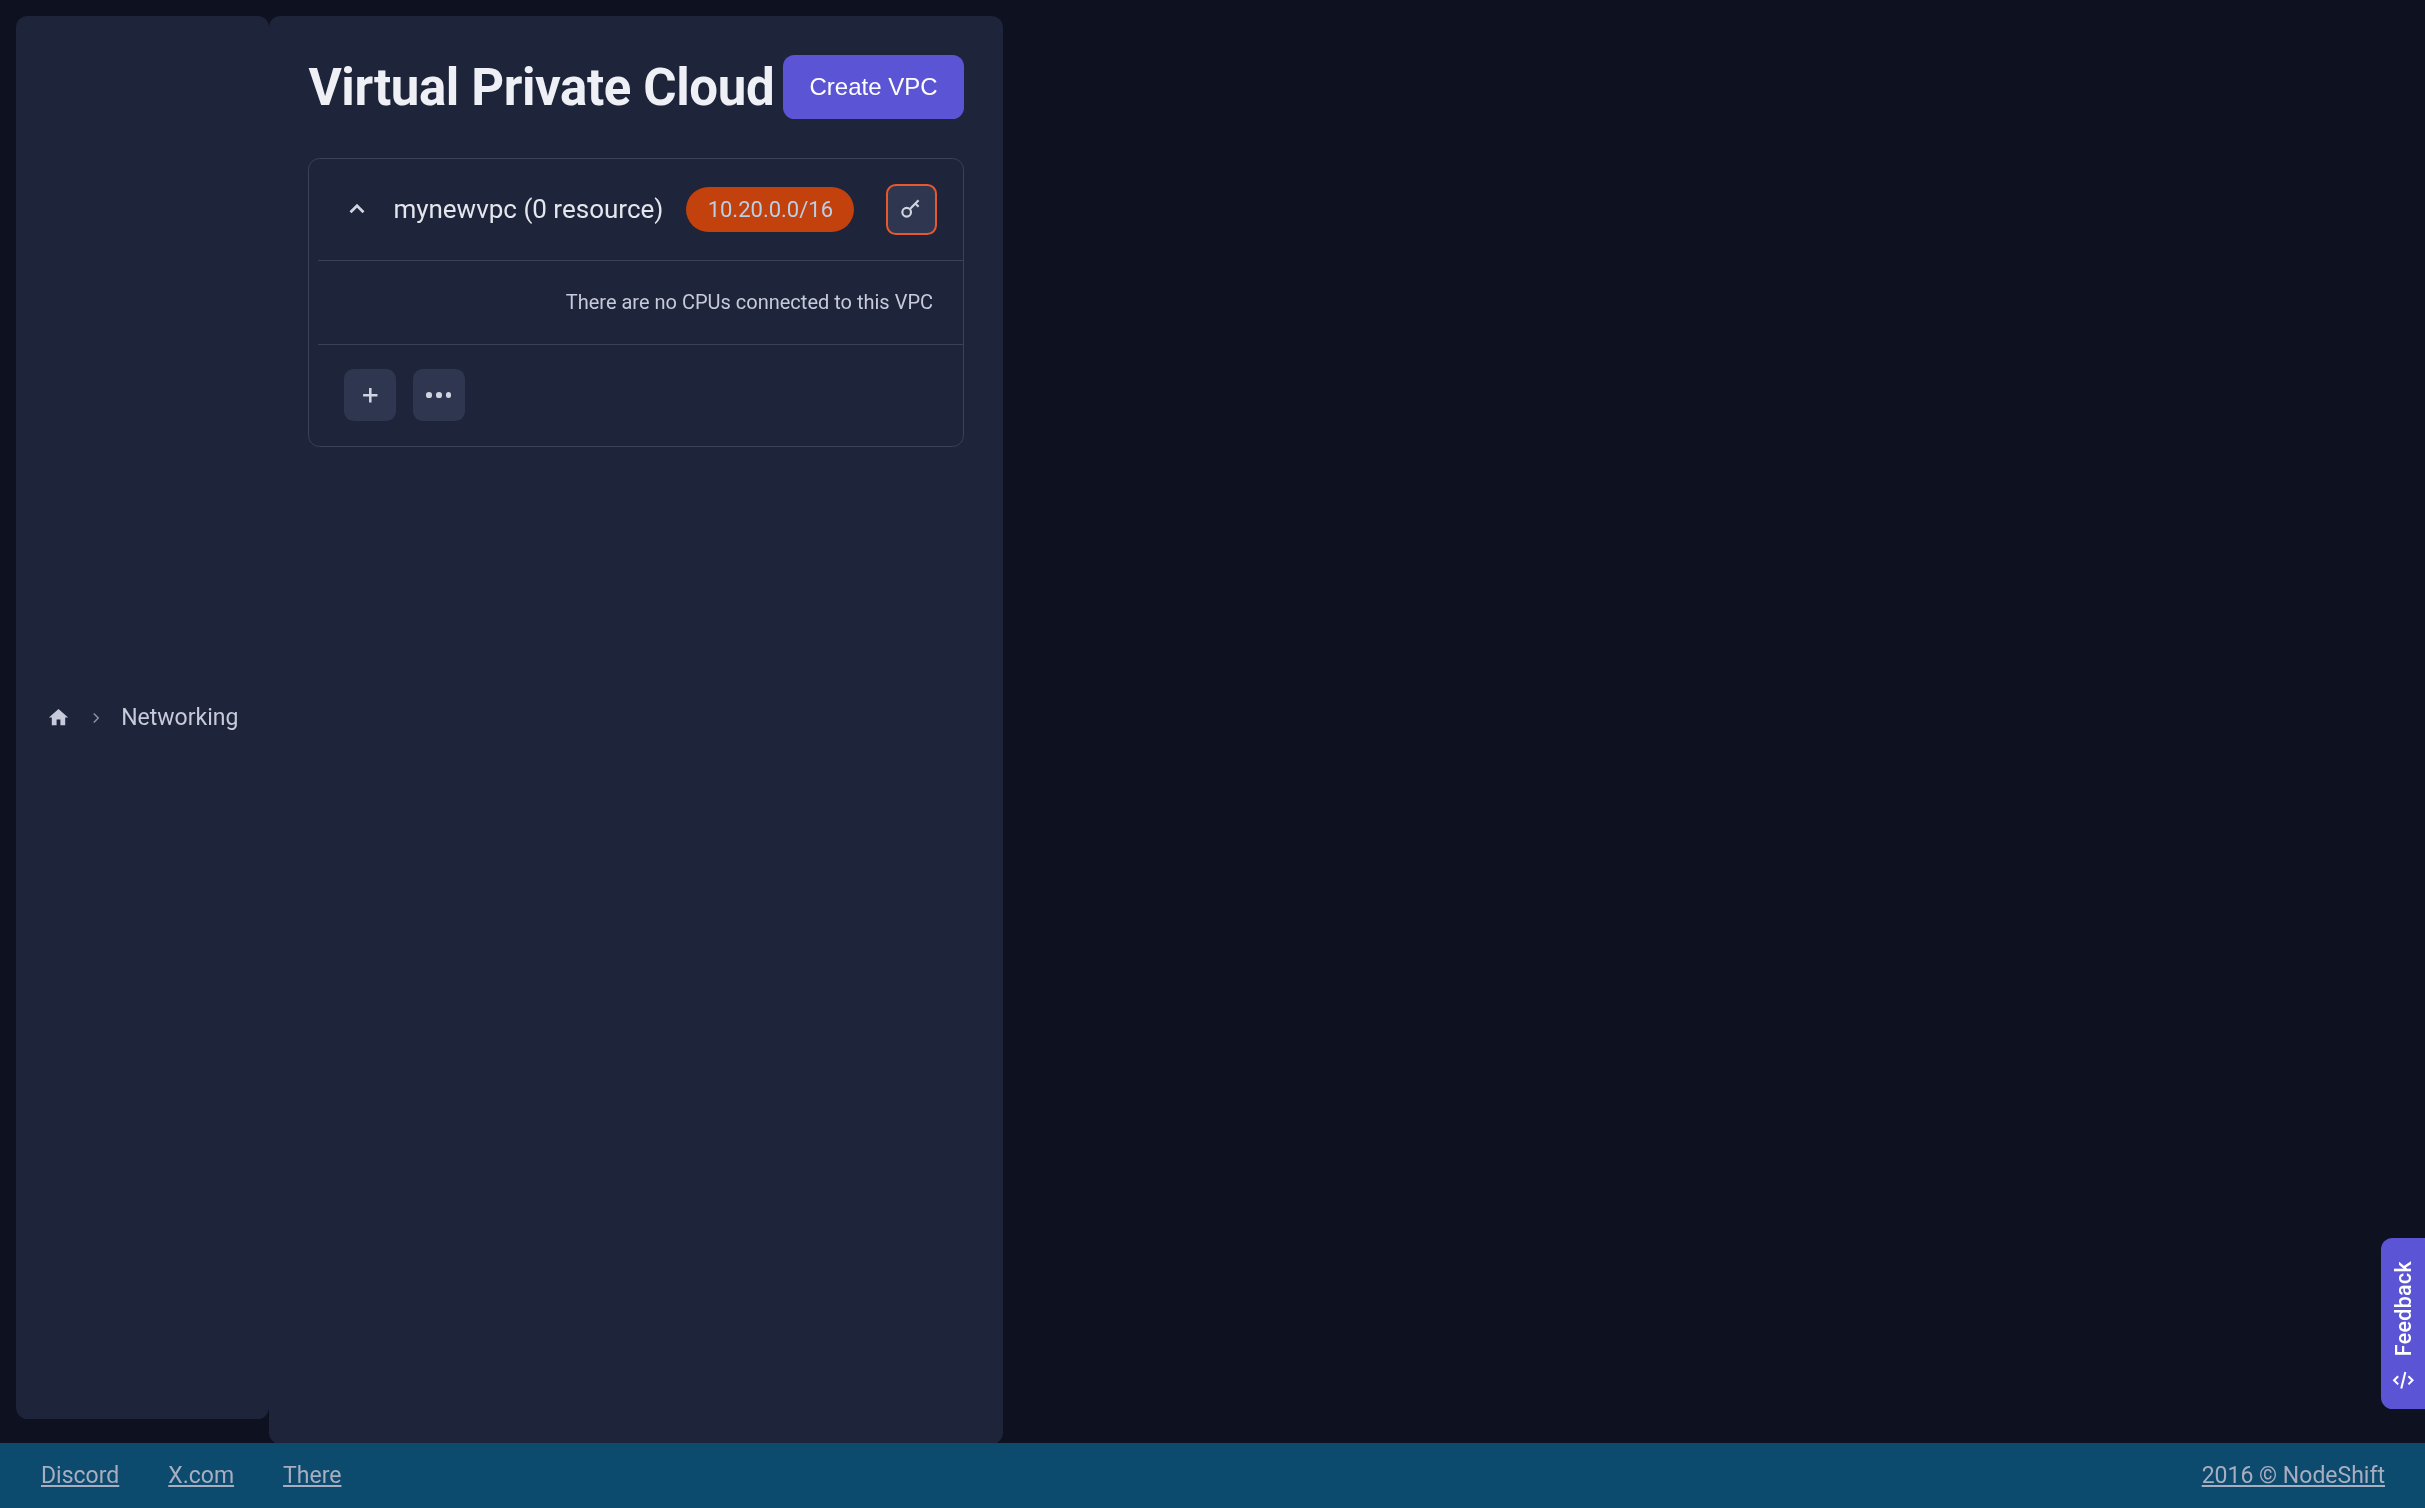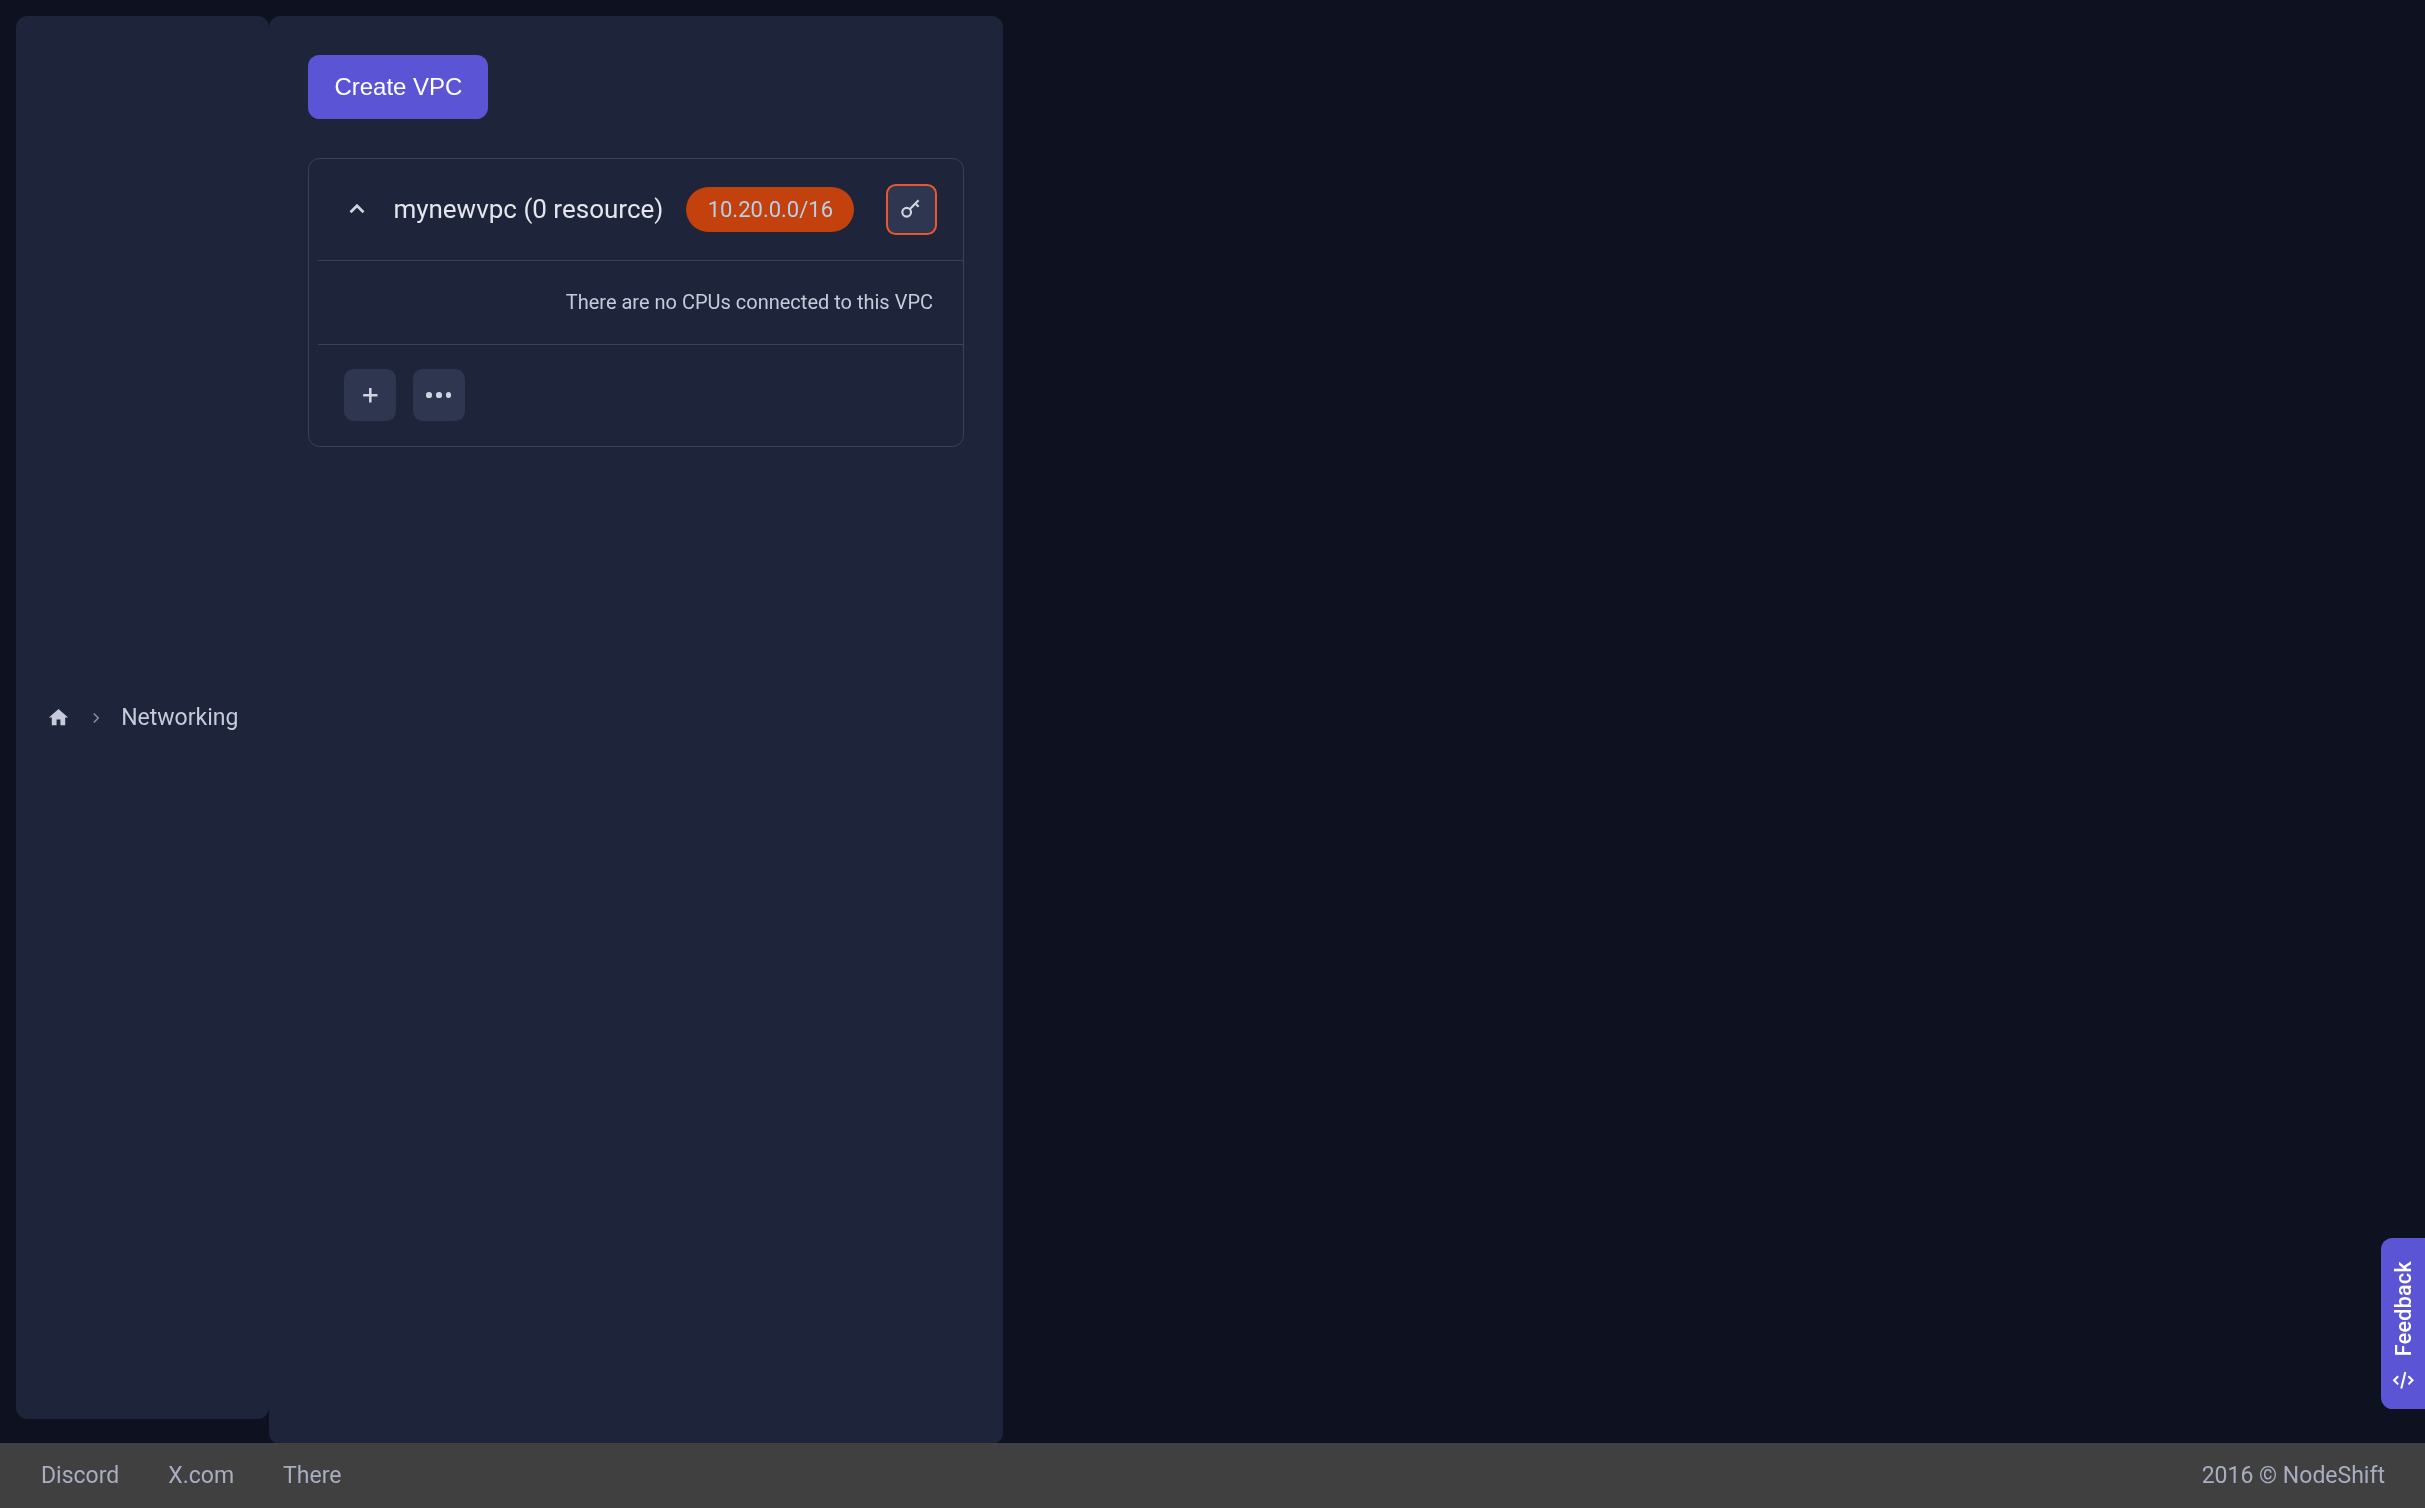--- a/index.html
+++ b/index.html
@@ -197,21 +197,22 @@
 .footer {
   position: absolute;
   bottom: 0;
   left: 0;
   right: 0;
   padding: 19.7px 41px;
   display: flex;
   align-items: center;
   font-size: 23px;
   color: #a8adc0;
-  background: #404040;
+  background: #0c4a6e;
+  text-decoration: underline;
 }
 
 .footer-links {
   display: flex;
   gap: 49px;
 }
 
 .footer-link {
   color: #a8adc0;
   text-decoration: none;
@@ -263,20 +264,21 @@
       <path d="M10 20v-6h4v6h5v-8h3L12 3 2 12h3v8z"></path>
     </svg>
     <svg class="breadcrumb-chevron" viewBox="0 0 24 24">
       <polyline points="9 18 15 12 9 6"></polyline>
     </svg>
     <span class="breadcrumb-text">Networking</span>
   </div>
 
   <div class="main-panel">
     <div class="main-header">
+      <h1 class="page-title">Virtual Private Cloud</h1>
       <button class="create-btn">Create VPC</button>
     </div>
 
     <div class="vpc-card">
       <div class="vpc-header">
         <svg class="chevron-up" viewBox="0 0 24 24">
           <polyline points="18 15 12 9 6 15"></polyline>
         </svg>
         <span class="vpc-name">mynewvpc (0 resource)</span>
         <span class="cidr-badge">10.20.0.0/16</span>

